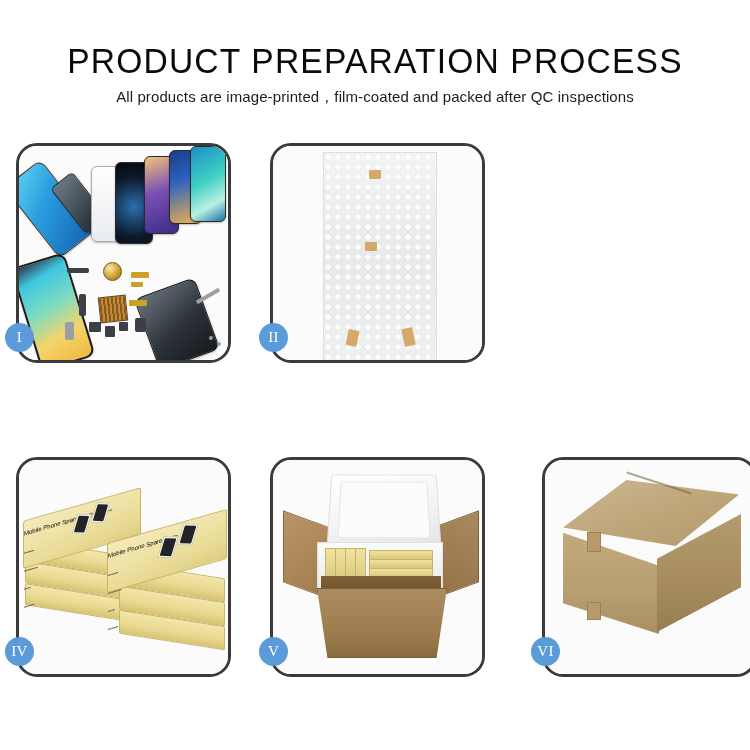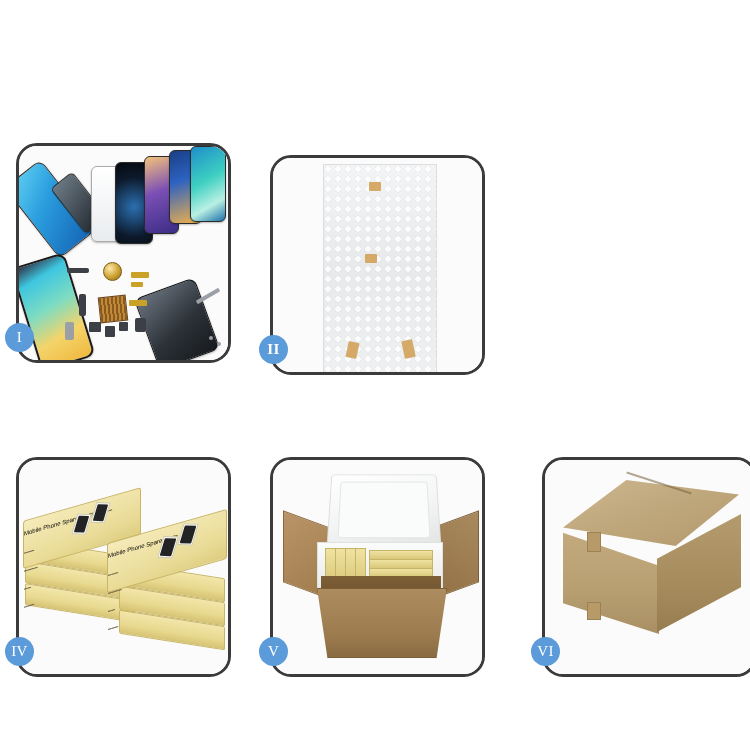--- a/index.html
+++ b/index.html
@@ -68,21 +68,21 @@
     overflow: visible;
   }
   .panel .clip {
     position: absolute;
     inset: 0;
     border-radius: 18px;
     overflow: hidden;
     background: #fbfbfb;
   }
   .p1 { left: 0px;   top: 0px; }
-  .p2 { left: 254px; top: 12px; font-weight: bold; }
+  .p2 { left: 254px; top: 0px; }
   .p3 { left: 509px; top: 0px; }
   .p4 { left: 0px;   top: 314px; }
   .p5 { left: 254px; top: 314px; }
   .p6 { left: 526px; top: 314px; }
 
   .badge {
     position: absolute;
     left: -14px;
     bottom: 8px;
     width: 29px;
@@ -360,20 +360,24 @@
     position: absolute;
     background: #b89a68;
     border: 1px solid rgba(130,105,65,.5);
   }
 </style>
 </head>
 <body>
 
 <div class="page">
 
+  <div class="header">
+    <div class="title">PRODUCT PREPARATION PROCESS</div>
+    <div class="subtitle">All products are image-printed，film-coated and packed after QC inspections</div>
+  </div>
 
   <div class="grid">
 
     <div class="panel p1">
       <div class="clip">
         <div class="art">
           <div class="ph ph-blue"></div>
           <div class="ph ph-small-dark"></div>
           <div class="ph ph-white"></div>
           <div class="ph ph-dark"></div>

